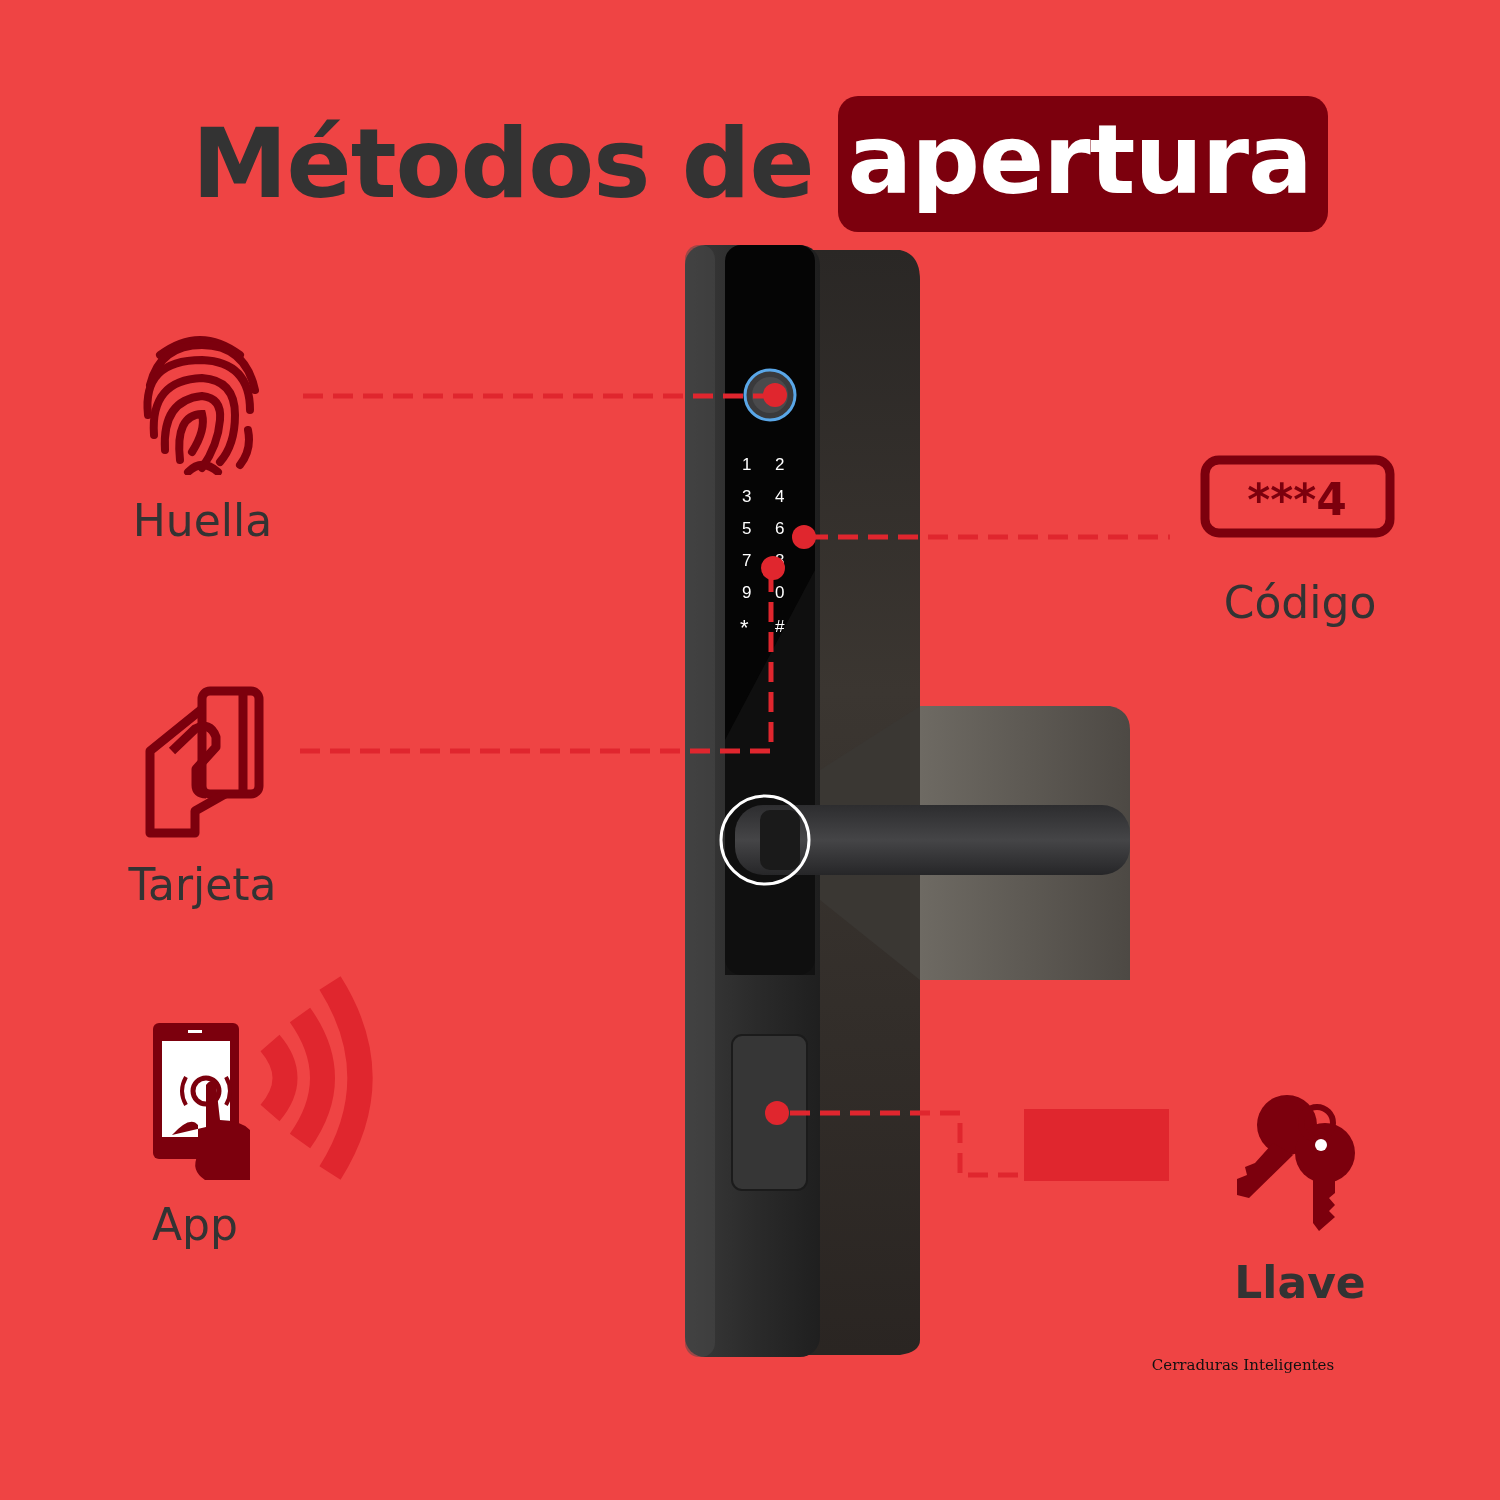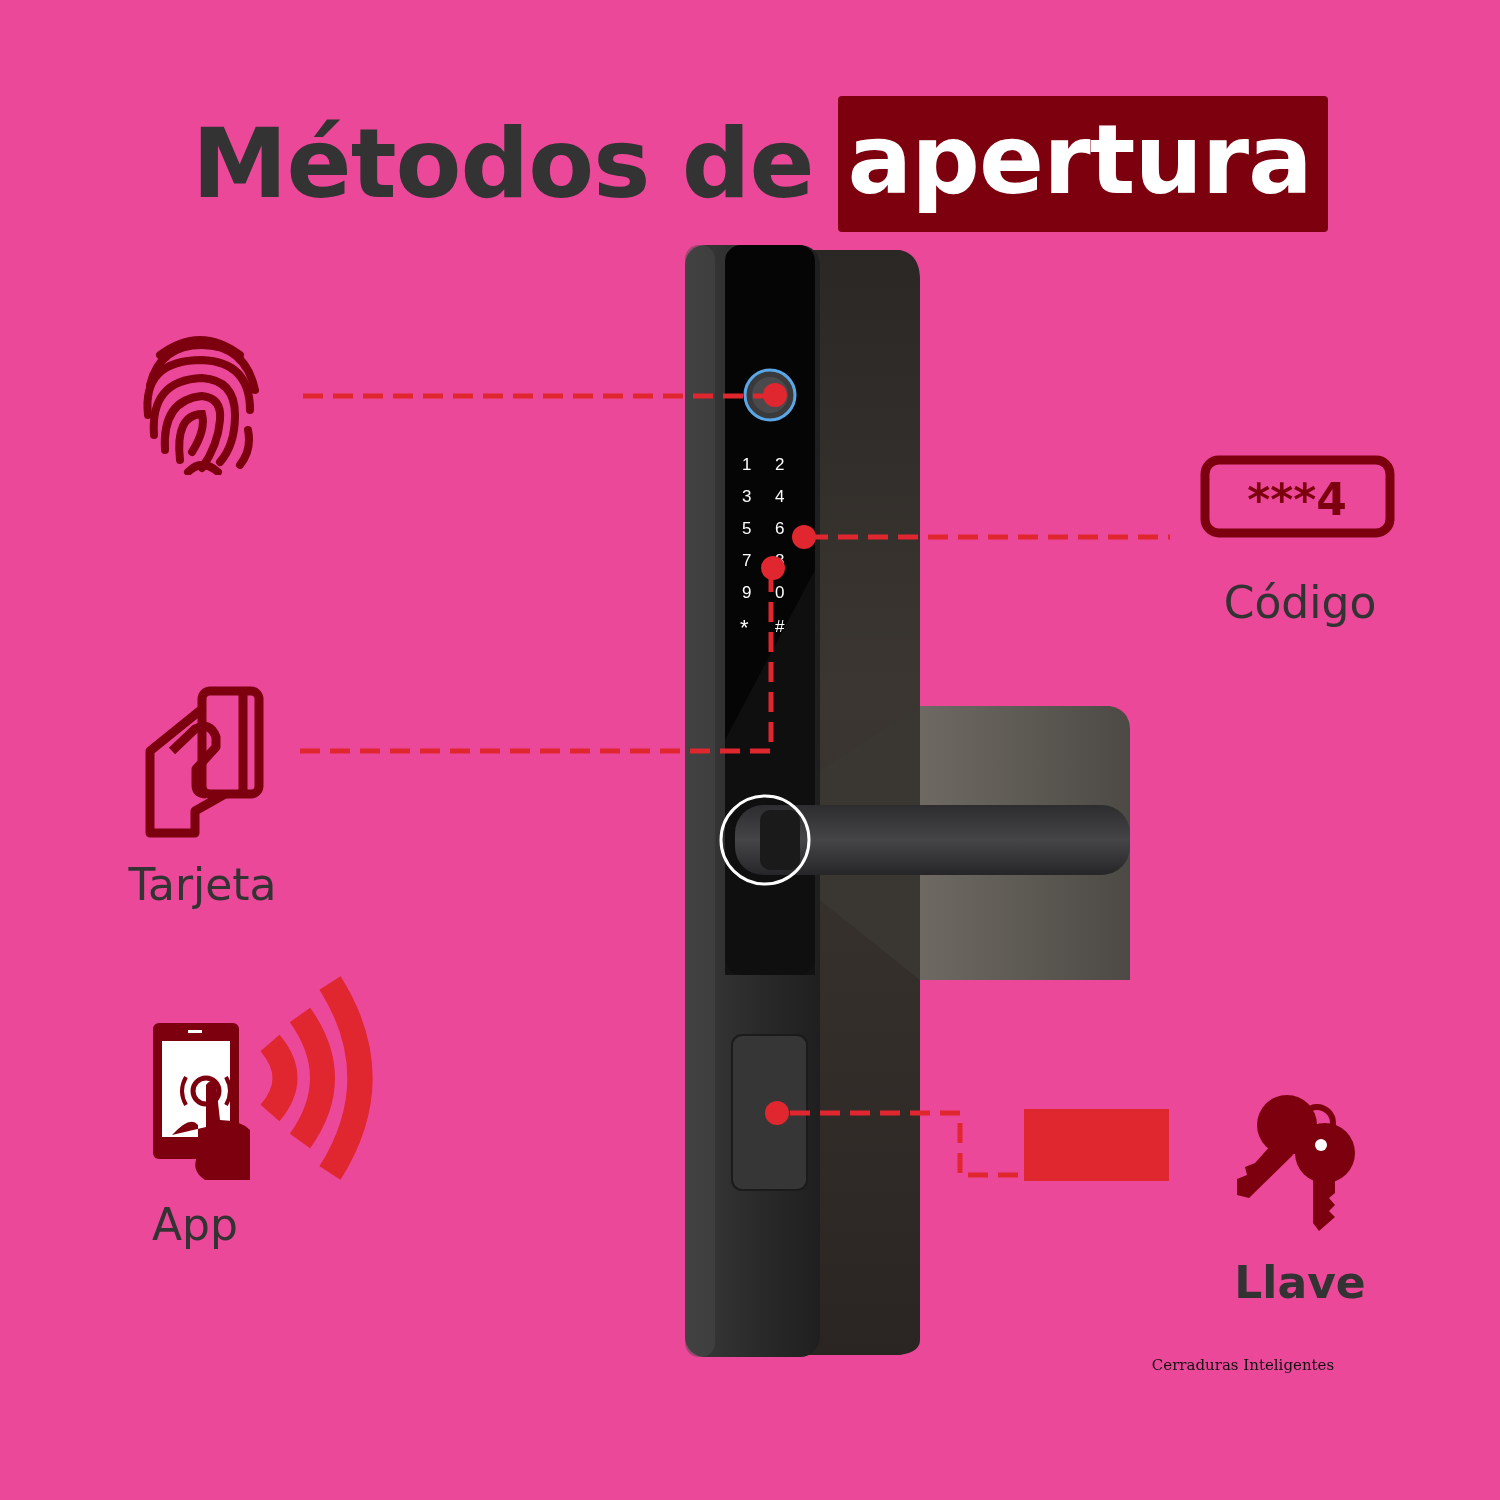--- a/index.html
+++ b/index.html
@@ -1,19 +1,19 @@
 <!DOCTYPE html>
 <html><head>
 <meta charset="utf-8">
 <style>
   html,body{margin:0;padding:0;background:#ffffff;}
-  #canvas{position:relative;width:1500px;height:1500px;overflow:hidden;background:#ec4899;font-family:"DejaVu Sans","Liberation Sans",sans-serif;}
+  #canvas{position:relative;width:1500px;height:1500px;overflow:hidden;background:#ef4444;font-family:"DejaVu Sans","Liberation Sans",sans-serif;}
   .title{position:absolute;top:96px;left:192px;height:135px;display:flex;align-items:center;font-weight:bold;font-size:96px;color:#333333;letter-spacing:-1px;}
   .title .plain{margin-right:24px;}
-  .title .hl{background:#7c000d;color:#fff;border-radius:4px;padding:0 16px 8px 10px;height:128px;display:flex;align-items:center;}
+  .title .hl{background:#7c000d;color:#fff;border-radius:20px;padding:0 16px 8px 10px;height:128px;display:flex;align-items:center;}
   .label{position:absolute;color:#333;font-size:44px;text-align:center;line-height:58px;}
   .icon{position:absolute;}
   .dash{position:absolute;}
   .lock{position:absolute;}
   .brand{position:absolute;left:1088px;top:1352px;width:310px;text-align:center;font-family:"DejaVu Serif","Liberation Serif",serif;color:#111;}
   .brand .name{font-size:48px;font-weight:bold;letter-spacing:12px;}
   .brand .tag{font-size:15px;margin-top:4px;}
   .key-num{position:absolute;color:#fff;font-size:17px;font-family:"Liberation Sans",sans-serif;}
 </style>
 </head>
@@ -104,20 +104,21 @@
       <path d="M20 25 Q60 -5 100 25"></path>
       <path d="M10 55 Q20 15 62 15 Q105 15 115 60"></path>
       <path d="M8 85 Q2 30 62 30 Q110 32 110 80"></path>
       <path d="M14 105 Q10 50 62 48 Q95 50 95 85 Q95 115 80 132"></path>
       <path d="M25 120 Q22 70 62 66 Q82 68 80 90 Q78 115 62 138"></path>
       <path d="M40 130 Q35 85 62 84 Q66 100 52 122"></path>
       <path d="M108 100 Q112 120 100 135"></path>
       <path d="M48 142 Q62 128 78 142"></path>
     </g>
   </svg>
+  <div class="label" style="left:100px;top:492px;width:205px;">Huella</div>
 
   <svg class="icon" style="left:1200px;top:455px;" width="195" height="85" viewBox="0 0 195 85">
     <rect x="5" y="5" width="185" height="73" rx="14" fill="none" stroke="#7c000d" stroke-width="9"></rect>
     <text x="97" y="60" text-anchor="middle" fill="#7c000d" font-size="44" font-weight="bold" font-family="DejaVu Sans, sans-serif">***4</text>
   </svg>
   <div class="label" style="left:1190px;top:574px;width:220px;">Código</div>
 
   <svg class="icon" style="left:140px;top:685px;" width="125" height="155" viewBox="0 0 125 155">
     <g fill="none" stroke="#7c000d" stroke-width="9" stroke-linejoin="round">
       <rect x="62" y="6" width="57" height="103" rx="8"></rect>

